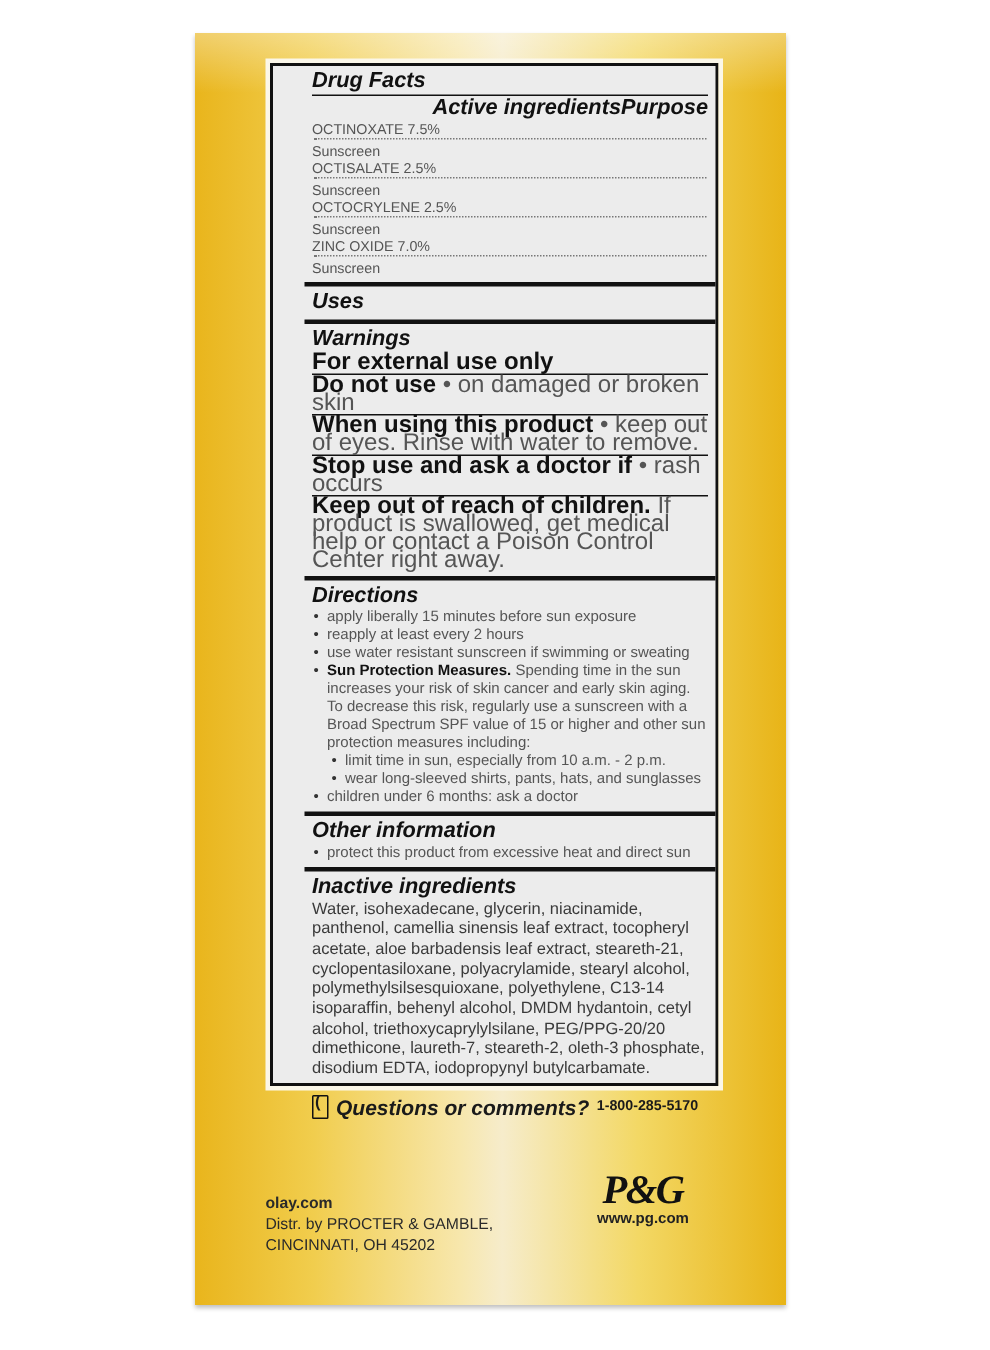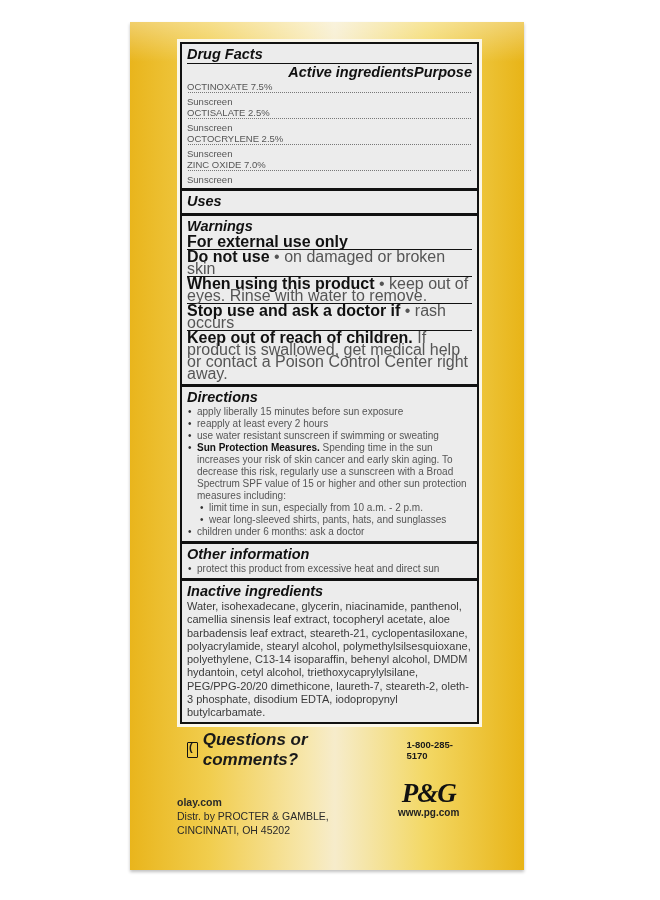--- a/index.html
+++ b/index.html
@@ -3,41 +3,41 @@
 <meta charset="utf-8">
 <style>
   html,body{margin:0;padding:0;background:#ffffff;}
   body{width:660px;height:900px;position:relative;overflow:hidden;font-family:"Liberation Sans",sans-serif;color:#1a1a1a;}
   .panel{position:absolute;left:130px;top:22px;width:394px;height:848px;
     background:linear-gradient(90deg,#e9b51c 0%,#f1cd4d 20%,#f7e7ad 45%,#f6eccb 52%,#f3d865 75%,#e8b417 100%);
     box-shadow:0 2px 3px rgba(0,0,0,0.25);}
   .panel:before{content:"";position:absolute;left:0;right:0;top:0;height:40px;
     background:linear-gradient(180deg,rgba(255,255,255,0.35),rgba(255,255,255,0));}
   .label{position:absolute;left:50px;top:20px;width:299px;height:682px;background:#ececec;
-    border:2px solid #111;box-sizing:border-box;outline:3px solid #fbf7e9;}
+    border:2px solid #111;box-sizing:border-box;outline:3px solid #fbf7e9;padding-left:21px;}
   .sec{border-bottom:3px solid #111;padding:2px 5px 3px 5px;}
   .sec:last-child{border-bottom:none;}
   .h{font-style:italic;font-weight:bold;font-size:14.5px;line-height:17px;color:#111;}
   .hr{border-bottom:1px solid #111;}
   .row{display:flex;justify-content:flex-end;align-items:baseline;margin-left:20px;}
   .t{font-size:16px;line-height:12px;color:#555;}
   .tb{font-weight:bold;color:#111;}
   .ing{display:flex;font-size:9.5px;line-height:11px;color:#555;flex-direction:column;}
   .ing .dots{flex:1;border-bottom:1px dotted #777;margin:0 1px 3px 1px;}
   ul{margin:0;padding:0 0 0 10px;list-style:none;}
   li{position:relative;font-size:10px;line-height:12px;color:#555;}
   li:before{content:"•";position:absolute;left:-9px;color:#333;}
   ul ul{padding-left:12px;}
   .warn-row{border-bottom:1px solid #111;padding:1px 0;}
   .warn-row:last-child{border-bottom:none;}
   .inactive{font-size:11px;line-height:13.3px;color:#3a3a3a;}
   .q{display:flex;align-items:center;gap:5px;padding:4px 5px;}
   .phone{width:9px;height:14px;border:1.5px solid #111;border-radius:1px;position:relative;}
   .phone:after{content:"(";position:absolute;left:1px;top:-2px;font-size:11px;font-weight:bold;}
-  .qt{font-style:italic;font-weight:bold;font-size:17px;}
+  .qt{font-style:italic;font-weight:bold;font-size:14px;}
   .qn{font-weight:bold;font-size:9.5px;}
   .foot{position:absolute;left:47px;top:773px;font-size:10.5px;line-height:14px;color:#2a2a2a;}
   .foot .site{font-weight:bold;}
   .pg{position:absolute;left:268px;top:757px;text-align:center;}
   .pg .logo{font-family:"Liberation Serif",serif;font-style:italic;font-weight:bold;font-size:27px;line-height:28px;color:#111;letter-spacing:-1px;}
   .pg .url{font-weight:bold;font-size:10px;color:#222;}
 </style>
 </head>
 <body>
 

